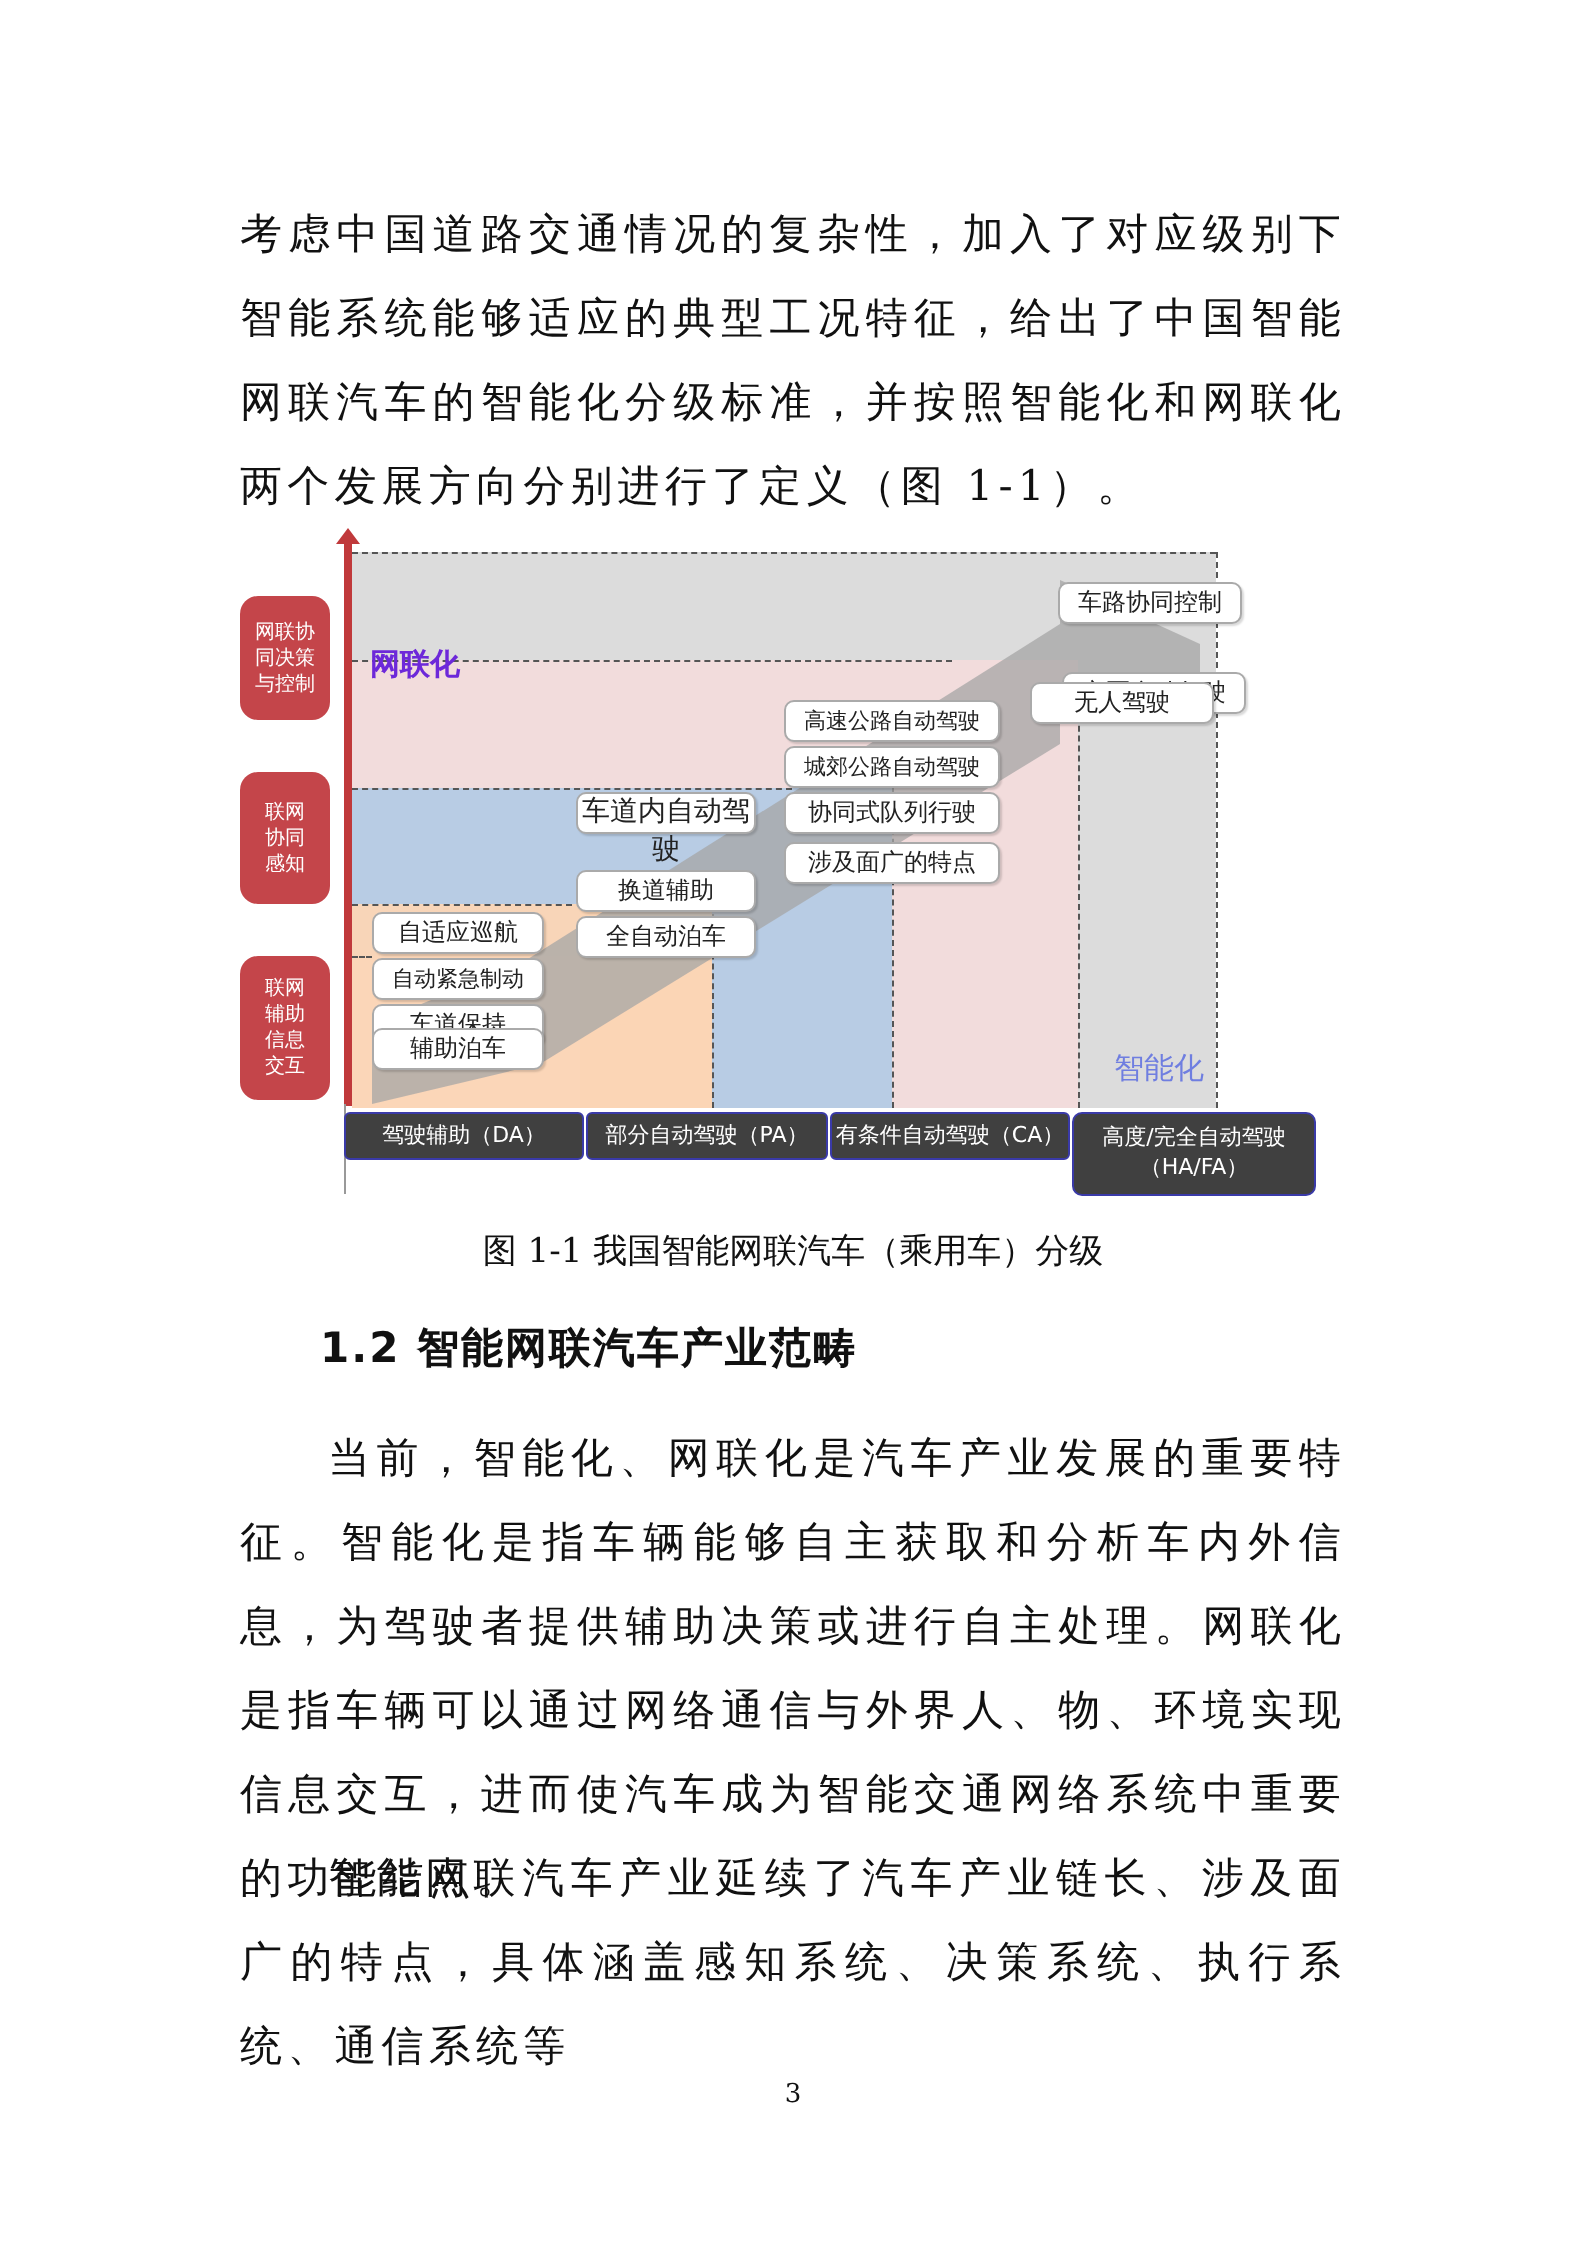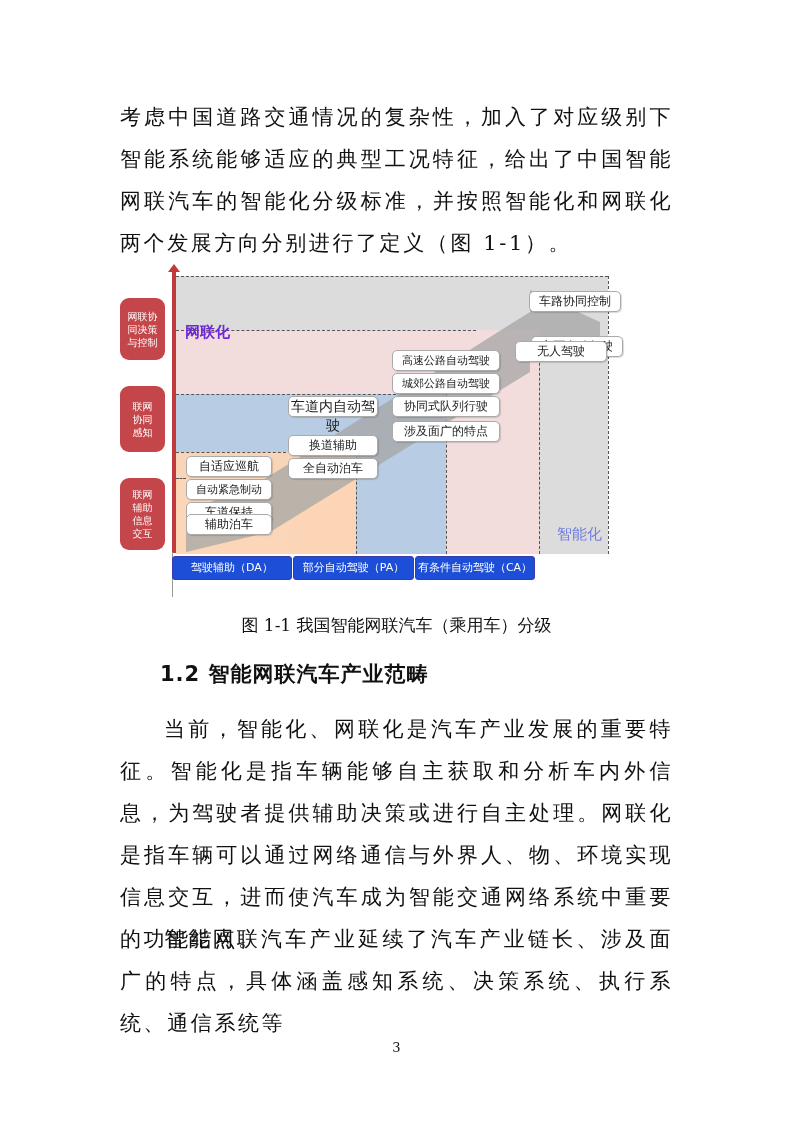--- a/index.html
+++ b/index.html
@@ -22,21 +22,21 @@
   .axis-arrow{position:absolute;left:58px;top:2px;width:0;height:0;
               border-left:6px solid transparent;border-right:6px solid transparent;border-bottom:8px solid #c0393b;}
   .axis-base{position:absolute;left:62px;top:290px;width:1px;height:45px;background:#999;}
   .side-tag{position:absolute;left:10px;width:45px;background:#c4454a;border-radius:9px;
             color:#fff;font-size:10px;line-height:13px;text-align:center;display:flex;
             align-items:center;justify-content:center;font-family:"DejaVu Sans","Liberation Sans",sans-serif;}
   .big-arrow{position:absolute;}
   .box{position:absolute;background:#fff;border:1px solid #aaa;border-radius:5px;
        font-size:12px;line-height:19px;height:19px;text-align:center;color:#222;
        font-family:"DejaVu Sans","Liberation Sans",sans-serif;box-shadow:1px 1px 1px rgba(0,0,0,.15);}
-  .lvl{position:absolute;top:294px;height:22px;background:#1d4ed8;color:#fff;border:1px solid #3a3aa8;
+  .lvl{position:absolute;top:294px;height:22px;background:#404040;color:#fff;border:1px solid #3a3aa8;
        border-radius:3px;font-size:11px;line-height:22px;text-align:center;
        font-family:"DejaVu Sans","Liberation Sans",sans-serif;}
   .lvl.tall{height:42px;line-height:15px;padding-top:4px;box-sizing:border-box;border-radius:5px;}
   .lbl-net{position:absolute;left:75px;top:28px;color:#6d28d9;font-weight:bold;font-size:15px;
            font-family:"DejaVu Sans","Liberation Sans",sans-serif;margin-top:33px;}
   .lbl-intel{position:absolute;left:447px;top:263px;color:#6f7ee0;font-weight:normal;font-size:15px;
              font-family:"DejaVu Sans","Liberation Sans",sans-serif;}
 </style>
 </head>
 <body>
@@ -113,20 +113,24 @@
   <div class="box" style="left:282px;top:134px;width:106px;">协同式队列行驶</div>
   <div class="box" style="left:282px;top:159px;width:106px;">涉及面广的特点</div>
 
   <div class="box" style="left:405px;top:29px;width:90px;margin-left:14px;">车路协同控制</div>
   <div class="box" style="left:421px;top:54px;width:90px;margin-top:20px;">市区自动驾驶</div>
   <div class="box" style="left:405px;top:79px;width:90px;">无人驾驶</div>
 
   <div class="lvl" style="left:62px;width:118px;">驾驶辅助（DA）</div>
   <div class="lvl" style="left:183px;width:119px;">部分自动驾驶（PA）</div>
   <div class="lvl" style="left:305px;width:118px;">有条件自动驾驶（CA）</div>
+  <div class="lvl tall" style="left:426px;width:122px;">
+    <div>高度/完全自动驾驶</div>
+    <div>（HA/FA）</div>
+  </div>
 </div>
 
 <div class="caption">图 1-1  我国智能网联汽车（乘用车）分级</div>
 
 <div class="heading">1.2 智能网联汽车产业范畴</div>
 
 <p class="para" style="top:708px;margin:0;text-indent:44px;">当前，智能化、网联化是汽车产业发展的重要特征。智能化是指车辆能够自主获取和分析车内外信息，为驾驶者提供辅助决策或进行自主处理。网联化是指车辆可以通过网络通信与外界人、物、环境实现信息交互，进而使汽车成为智能交通网络系统中重要的功能结点。</p>
 
 <p class="para" style="top:918px;margin:0;text-indent:44px;">智能网联汽车产业延续了汽车产业链长、涉及面广的特点，具体涵盖感知系统、决策系统、执行系统、通信系统等</p>
 

